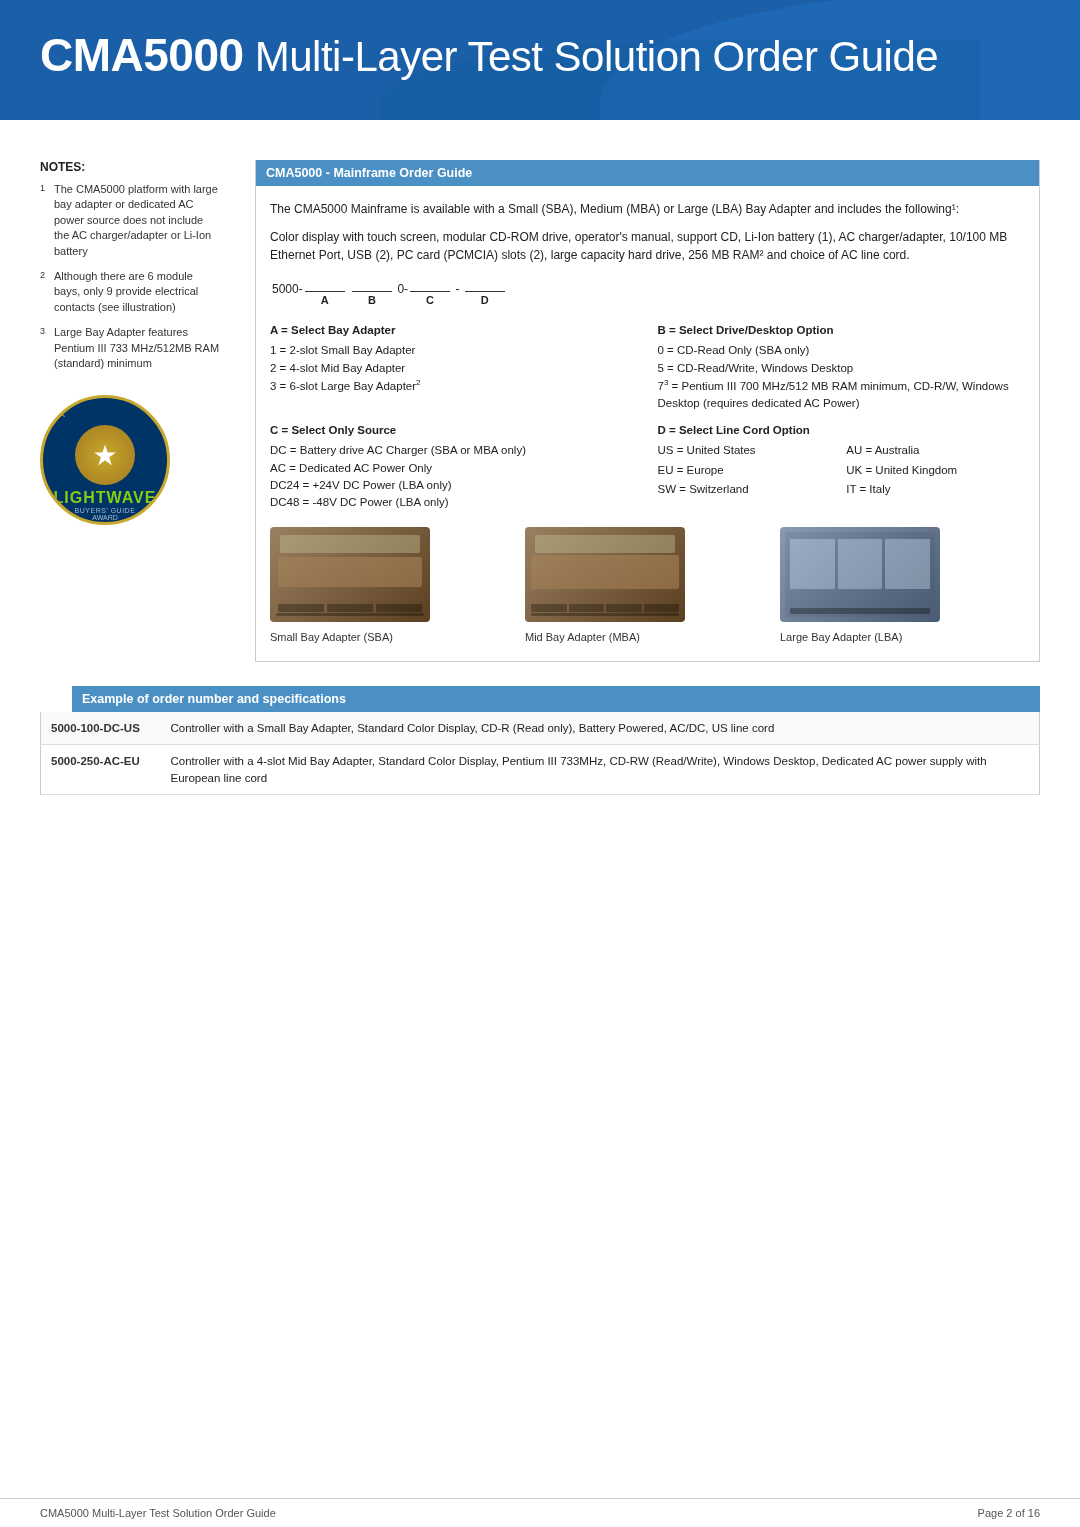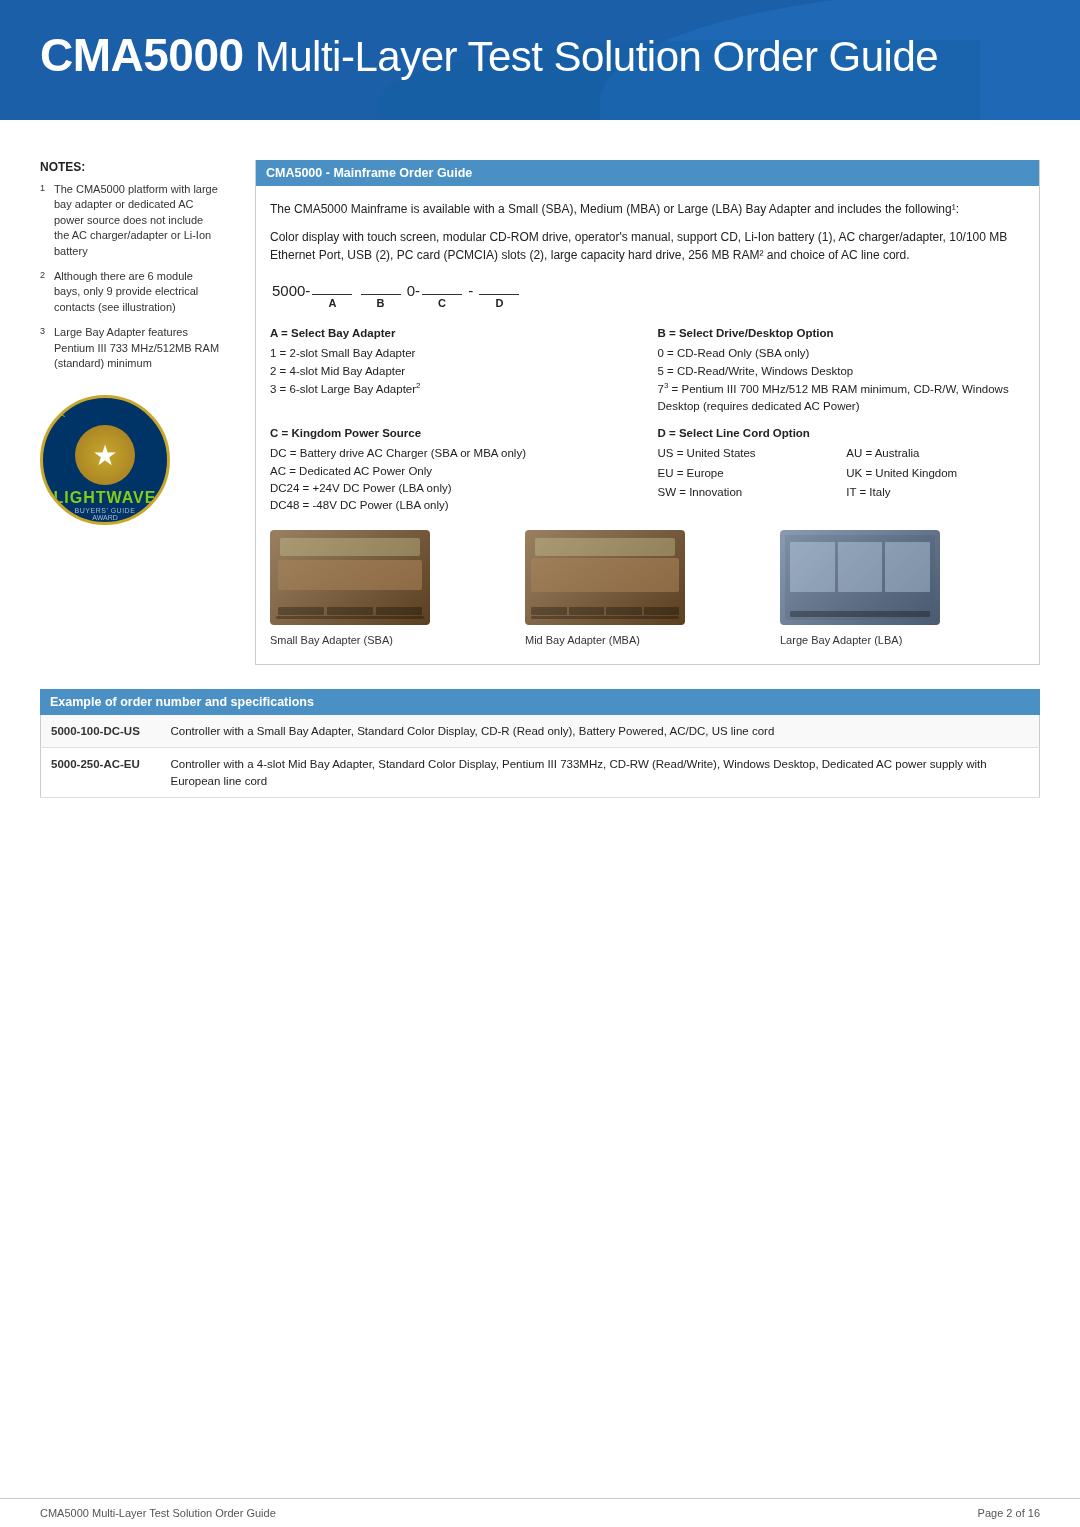--- a/index.html
+++ b/index.html
@@ -241,20 +241,21 @@
     .order-table-container {
       flex: 1;
     }
 
     .order-table-header {
       background: #4a90c4;
       color: #fff;
       font-weight: 700;
       font-size: 12.5px;
       padding: 6px 10px;
+      margin-left: 32px;
     }
 
     .order-table {
       width: 100%;
       border-collapse: collapse;
       border: 1px solid #ccc;
       border-top: none;
     }
 
     .order-table tr {
@@ -315,21 +316,21 @@
       height: 16px;
     }
     .pn-field-label {
       font-weight: 700;
       font-size: 11px;
       margin-top: 2px;
     }
     .pn-sep {
       padding-bottom: 2px;
       margin: 8px 2px;
-      font-size: 15px;
+      font-size: 12px;
     }
 
     sup { font-size: 8px; vertical-align: super; }
 
     
     .header-bg {
       position: absolute;
       right: -20px;
       bottom: -10px;
       width: 500px;
@@ -447,35 +448,35 @@
             </div>
 
             <div class="option-group">
               <div class="option-group-title">B = Select Drive/Desktop Option</div>
               <div>0 = CD-Read Only (SBA only)</div>
               <div>5 = CD-Read/Write, Windows Desktop</div>
               <div>7<sup>3</sup> = Pentium III 700 MHz/512 MB RAM minimum, CD-R/W, Windows Desktop (requires dedicated AC Power)</div>
             </div>
 
             <div class="option-group">
-              <div class="option-group-title">C = Kingdom Power Source</div>
+              <div class="option-group-title">C = Select Only Source</div>
               <div>DC = Battery drive AC Charger (SBA or MBA only)</div>
               <div>AC = Dedicated AC Power Only</div>
               <div>DC24 = +24V DC Power (LBA only)</div>
               <div>DC48 = -48V DC Power (LBA only)</div>
             </div>
 
             <div class="option-group">
               <div class="option-group-title">D = Select Line Cord Option</div>
               <div style="display:grid;grid-template-columns:1fr 1fr;gap:2px 10px;">
                 <div>US = United States</div>
                 <div>AU = Australia</div>
                 <div>EU = Europe</div>
                 <div>UK = United Kingdom</div>
-                <div>SW = Innovation</div>
+                <div>SW = Switzerland</div>
                 <div>IT = Italy</div>
               </div>
             </div>
 
           </div>
 
           <div class="images-row">
 
             <div class="image-item">
               <div class="device-img device-img-sba">

